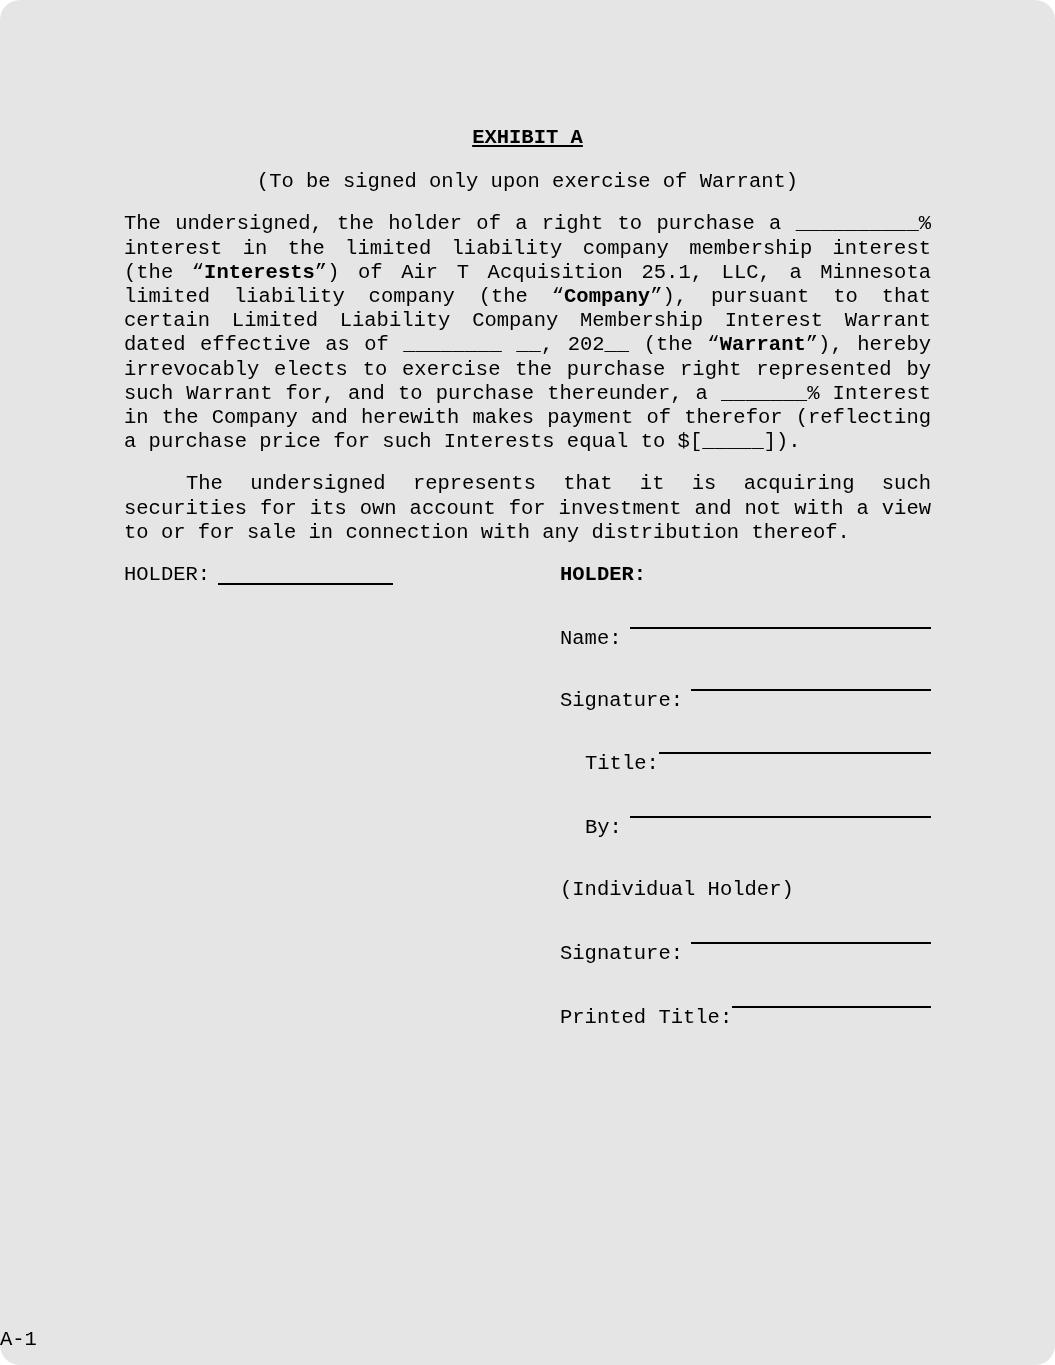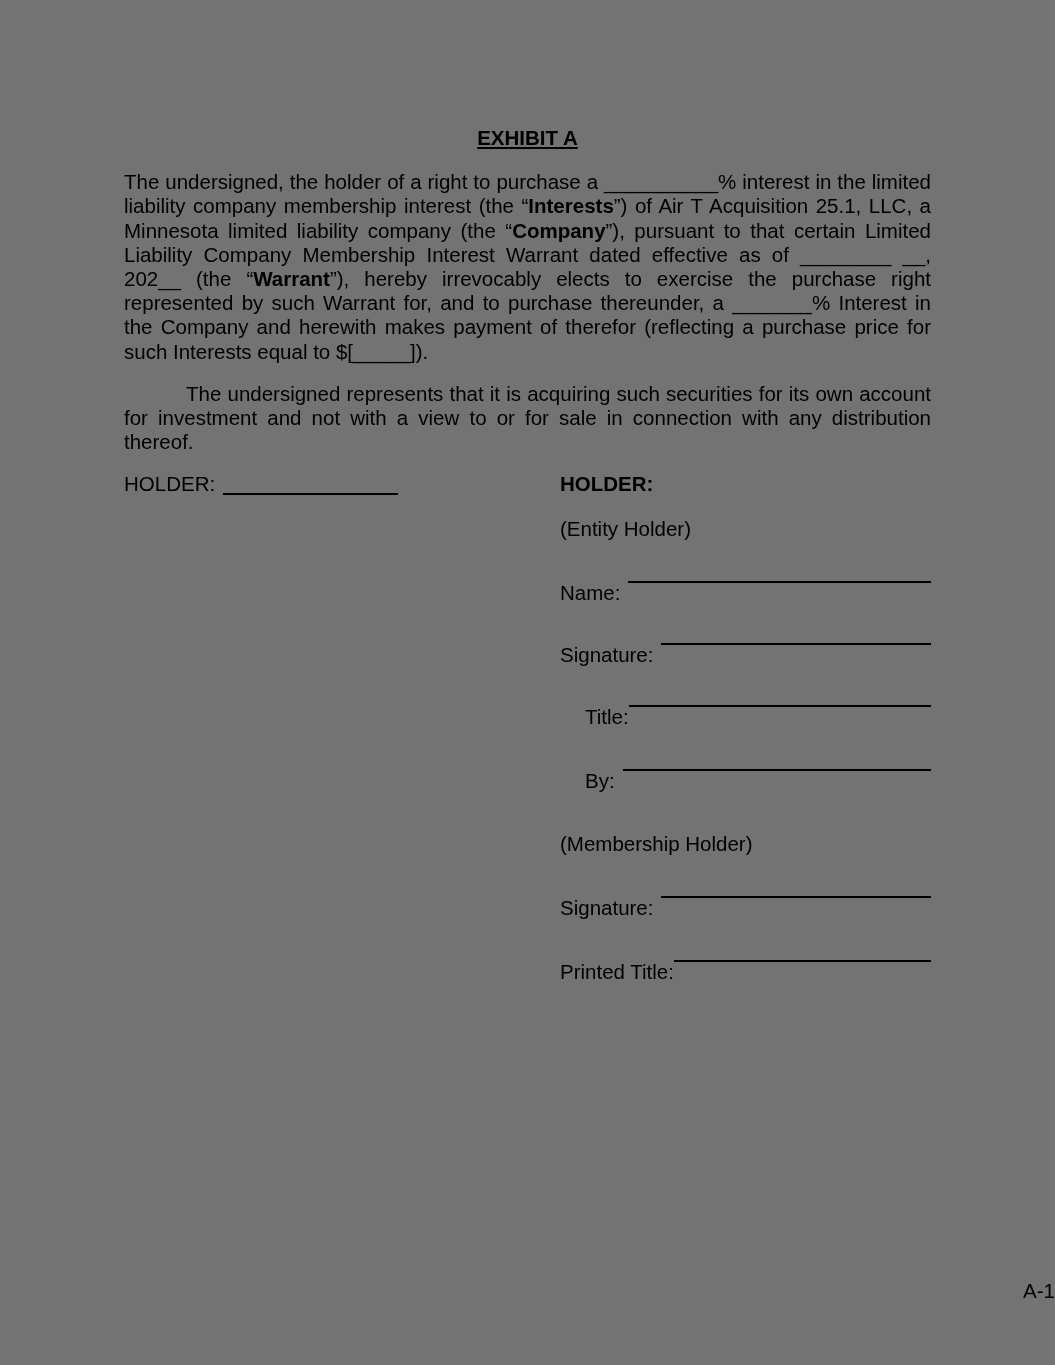--- a/index.html
+++ b/index.html
@@ -6,26 +6,27 @@
     margin: 0;
     padding: 0;
     background: #ffffff;
   }
   .page {
     position: relative;
     width: 1055px;
     height: 1365px;
     box-sizing: border-box;
     padding: 126px 124px 0 124px;
-    background: #737373;
+    background: #e5e5e5;
     color: #000000;
-    font-family: Liberation Sans, sans-serif;
+    font-family: Liberation Mono, monospace;
     font-size: 20.5px;
     line-height: 24.2px;
     overflow: hidden;
+    border-radius: 20px;
   }
   .heading {
     text-align: center;
     font-weight: bold;
     text-decoration: underline;
     margin: 0 0 20px 0;
   }
   .subtitle {
     text-align: center;
     margin: 0 0 18px 0;
@@ -68,50 +69,50 @@
     flex: 1;
     border-bottom: 2px solid #000;
     margin-bottom: 2px;
   }
   .sig-row .blank-line.gap { margin-left: 8px; }
   .sig-row.inset { padding-left: 25px; }
   .mt40 { margin-top: 40px; }
   .mt38 { margin-top: 38px; }
   .footer {
     position: absolute;
-    top: 1279px;
+    top: 1328px;
     left: 0;
     width: 1055px;
-    text-align: right;
+    text-align: left;
   }
 </style>
 </head>
 <body>
 
 <div class="page">
 
   <div class="heading">EXHIBIT A</div>
+  <div class="subtitle">(To be signed only upon exercise of Warrant)</div>
 
   <p class="para"><span>The undersigned, the holder of a right to purchase a __________% interest in the limited liability company membership interest (the “</span><b>Interests</b><span>”) of Air T Acquisition 25.1, LLC, a Minnesota limited liability company (the “</span><b>Company</b><span>”), pursuant to that certain Limited Liability Company Membership Interest Warrant dated effective as of ________ __, 202__ (the “</span><b>Warrant</b><span>”), hereby irrevocably elects to exercise the purchase right represented by such Warrant for, and to purchase thereunder, a _______% Interest in the Company and herewith makes payment of therefor (reflecting a purchase price for such Interests equal to $[_____]).</span></p>
 
   <p class="para indent">The undersigned represents that it is acquiring such securities for its own account for investment and not with a view to or for sale in connection with any distribution thereof.</p>
 
   <div class="dated-row">
     <div class="dated-cell">
       <span>HOLDER:</span>
       <span class="dated-line"></span>
     </div>
     <div class="holder-cell">
       <span class="bold">HOLDER:</span>
     </div>
   </div>
 
   <div class="sig-col">
 
-    <div class="sig-caption">(Entity Holder)</div>
 
     <div class="sig-row mt40">
       <span>Name:</span>
       <span class="blank-line gap"></span>
     </div>
 
     <div class="sig-row mt38">
       <span>Signature:</span>
       <span class="blank-line gap"></span>
     </div>
@@ -119,21 +120,21 @@
     <div class="sig-row inset mt38">
       <span>Title:</span>
       <span class="blank-line"></span>
     </div>
 
     <div class="sig-row inset mt40">
       <span>By:</span>
       <span class="blank-line gap"></span>
     </div>
 
-    <div class="sig-caption mt38" style="margin-top:38px">(Membership Holder)</div>
+    <div class="sig-caption mt38" style="margin-top:38px">(Individual Holder)</div>
 
     <div class="sig-row mt40">
       <span>Signature:</span>
       <span class="blank-line gap"></span>
     </div>
 
     <div class="sig-row mt40">
       <span>Printed Title:</span>
       <span class="blank-line"></span>
     </div>

